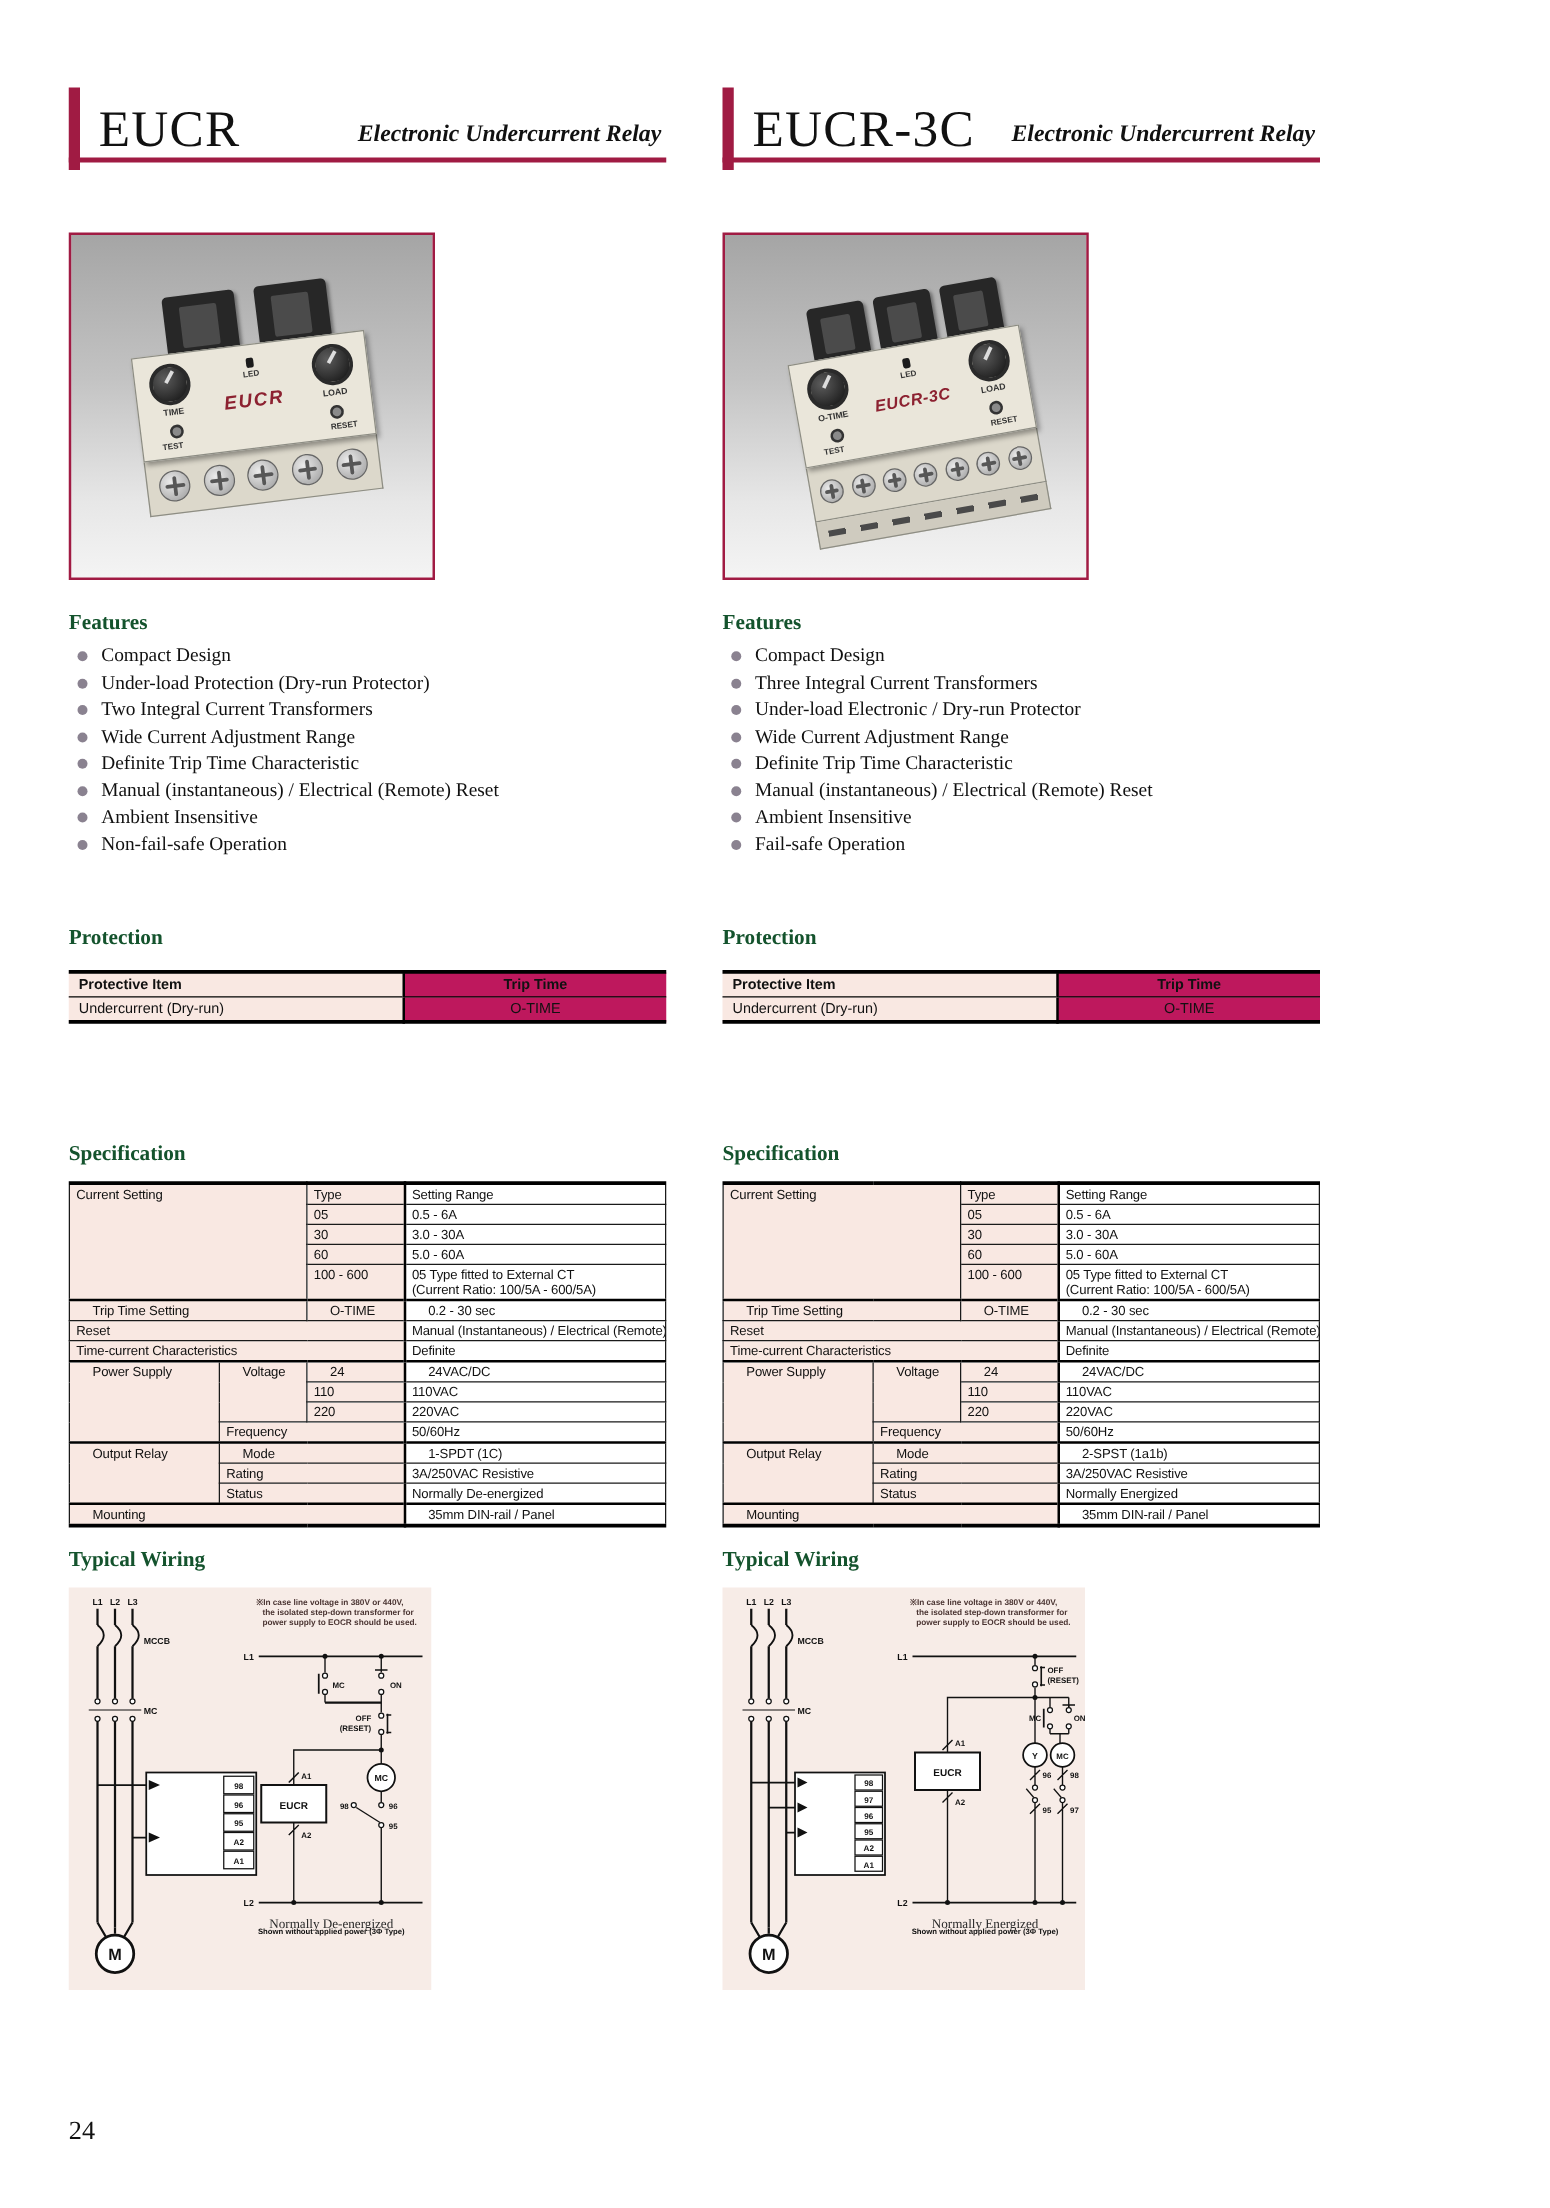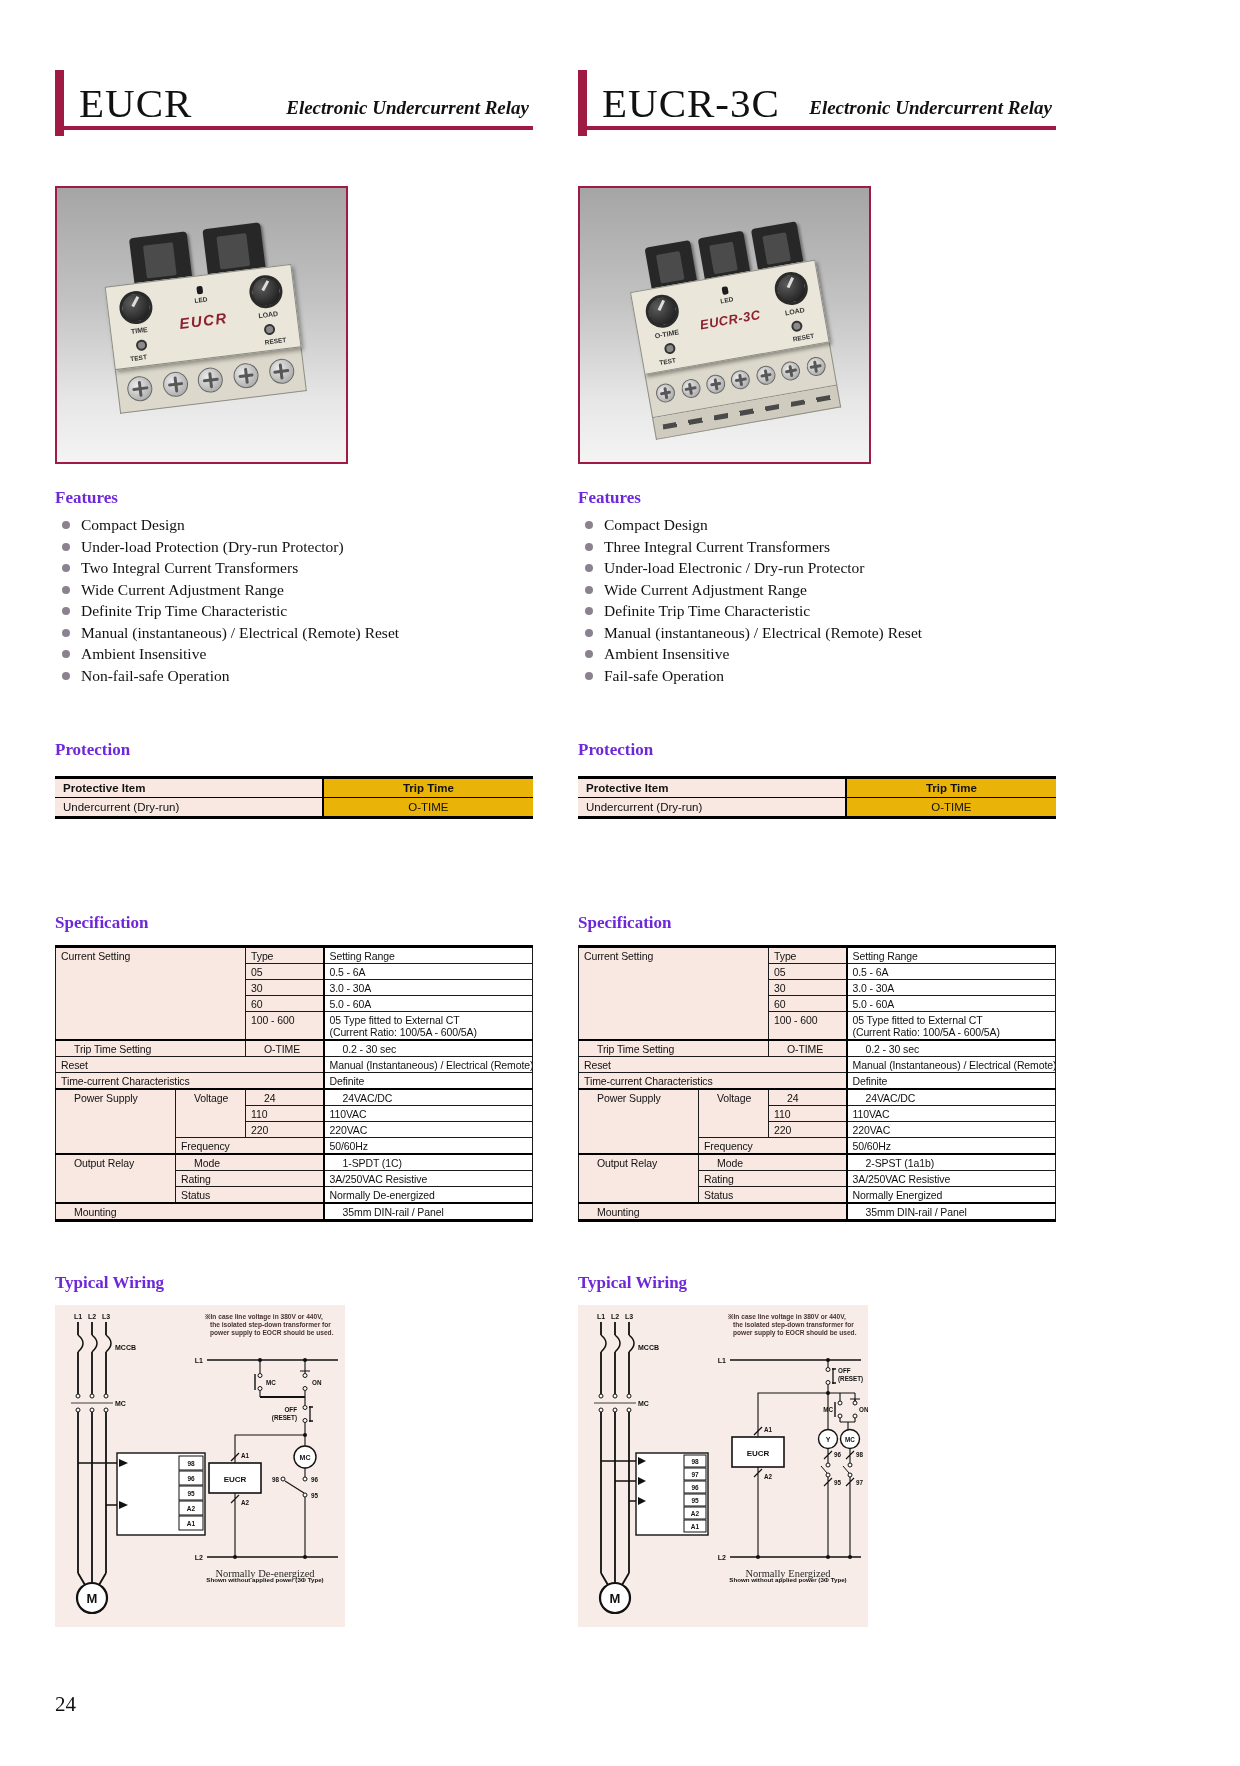--- a/index.html
+++ b/index.html
@@ -64,37 +64,37 @@
          background:radial-gradient(circle at 38% 35%,#ececec,#9a9a9a);}
   .terms-7 .screw{width:19px;height:19px;}
   .screw::before,.screw::after{content:'';position:absolute;left:16%;right:16%;top:calc(50% - 1.5px);
          height:3px;background:#575757;border-radius:2px;}
   .screw::after{transform:rotate(90deg);}
   .base{width:188px;height:22px;background:#cfcbbf;border:1px solid #8d8d84;border-top:none;
         background-image:repeating-linear-gradient(90deg,#4a4a4a 0 14px,transparent 14px 26px);
         background-size:100% 5px;background-repeat:no-repeat;background-position:8px 8px;}
 
   
-  .section-title{font-family:"Liberation Serif",serif;font-weight:bold;font-size:17px;color:#6d28d9;}
+  .section-title{font-family:"Liberation Serif",serif;font-weight:bold;font-size:17px;color:#14532d;}
   .st-features{margin:24px 0 6px;}
   .st-protection{margin:54px 0 16px;}
   .st-spec{margin:94px 0 12px;}
-  .st-wiring{margin:51px 0 12px;}
+  .st-wiring{margin:16px 0 12px;}
 
   
   .features{list-style:none;}
   .features li{display:flex;font-family:"Liberation Serif",serif;font-size:15.5px;line-height:21.5px;}
   .bullet{flex:0 0 8px;width:8px;height:8px;border-radius:50%;background:#8a8290;margin:7px 11px 0 7px;}
 
   
   table{border-collapse:collapse;width:100%;table-layout:fixed;}
   .protection{border-top:3px solid #000;border-bottom:3px solid #000;font-size:11.5px;}
   .protection td{height:20px;padding:1px 8px;border-top:1.5px solid #000;}
   .protection .pk{background:var(--pink);}
-  .protection .val{border-left:2.5px solid #000;text-align:center;background:#eab308;}
+  .protection .val{border-left:2.5px solid #000;text-align:center;background:#be185d;}
   .protection tr:first-child td{border-top:none;font-weight:bold;}
   .protection col.pc1{width:56%;}
 
   
   .spec{border-top:3px solid #000;border-bottom:3px solid #000;font-size:10.5px;letter-spacing:-0.1px;}
   .spec td{border:1px solid #1a1a1a;padding:1.5px 5px;height:15px;white-space:nowrap;overflow:hidden;vertical-align:middle;}
   .spec .pk{background:var(--pink);}
   .spec .val{border-left:2.5px solid #000;background:#fff;}
   .spec tr.sep td{border-top:2px solid #000;padding-left:18px;}
   .spec col.c1{width:120px;} .spec col.c2{width:70px;} .spec col.c3{width:78px;}

